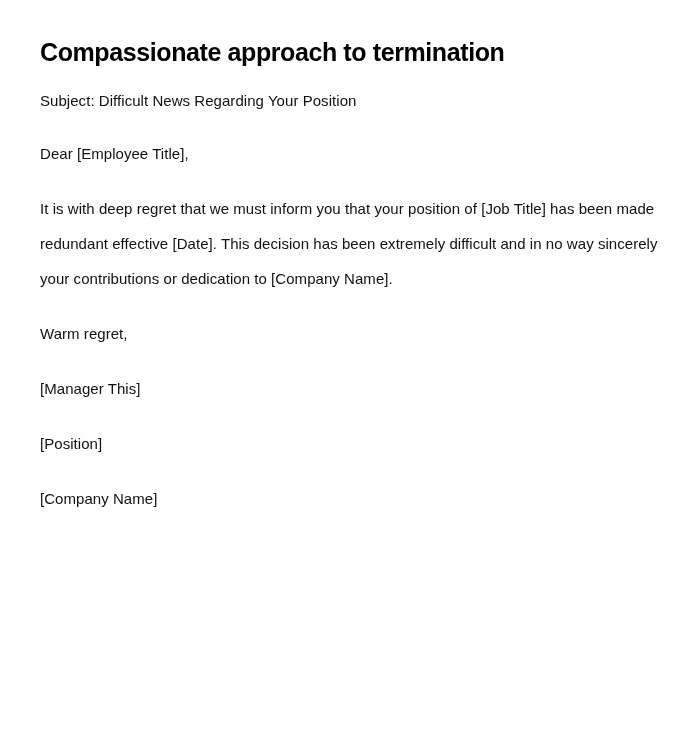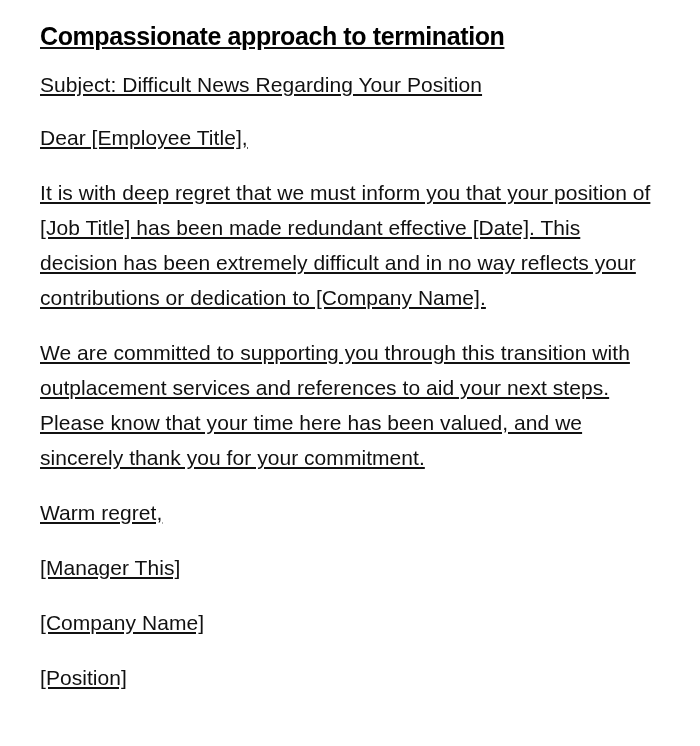--- a/index.html
+++ b/index.html
@@ -1,27 +1,26 @@
 <!DOCTYPE html>
 <html><head>
 <meta charset="utf-8">
 <style>
   html, body { margin: 0; padding: 0; background: #ffffff; }
   body { width: 700px; height: 746px; overflow: hidden; font-family: "Liberation Sans", sans-serif; color: #111; }
-  .page { padding: 20px 40px 0 40px; text-decoration: underline; }
+  .page { padding: 36px 40px 0 40px; }
   h1 { font-family: "Liberation Sans", sans-serif; font-weight: bold; font-size: 25px; margin: 0 0 18px 0; letter-spacing: -0.4px; color: #000; line-height: 32px; }
-  p { margin: 3px 0 20px 0; font-size: 21px; line-height: 35px; letter-spacing: 0.05px; }
+  p { margin: 3px 0 20px 0; font-size: 15px; line-height: 35px; letter-spacing: 0.05px; }
   .subject { margin-top: 0; margin-bottom: 20px; line-height: 30px; }
 </style>
 </head>
 <body>
 
 <div class="page">
   <h1>Compassionate approach to termination</h1>
   <p class="subject">Subject: Difficult News Regarding Your Position</p>
   <p>Dear [Employee Title],</p>
-  <p>It is with deep regret that we must inform you that your position of [Job Title] has been made redundant effective [Date]. This decision has been extremely difficult and in no way reflects your contributions or dedication to [Company Name].</p>
-  <p>We are committed to supporting you through this transition with outplacement services and references to aid your next steps. Please know that your time here has been valued, and we sincerely thank you for your commitment.</p>
+  <p>It is with deep regret that we must inform you that your position of [Job Title] has been made redundant effective [Date]. This decision has been extremely difficult and in no way sincerely your contributions or dedication to [Company Name].</p>
   <p>Warm regret,</p>
   <p>[Manager This]</p>
+  <p>[Position]</p>
   <p>[Company Name]</p>
-  <p>[Position]</p>
 </div>
 
 </body></html>

